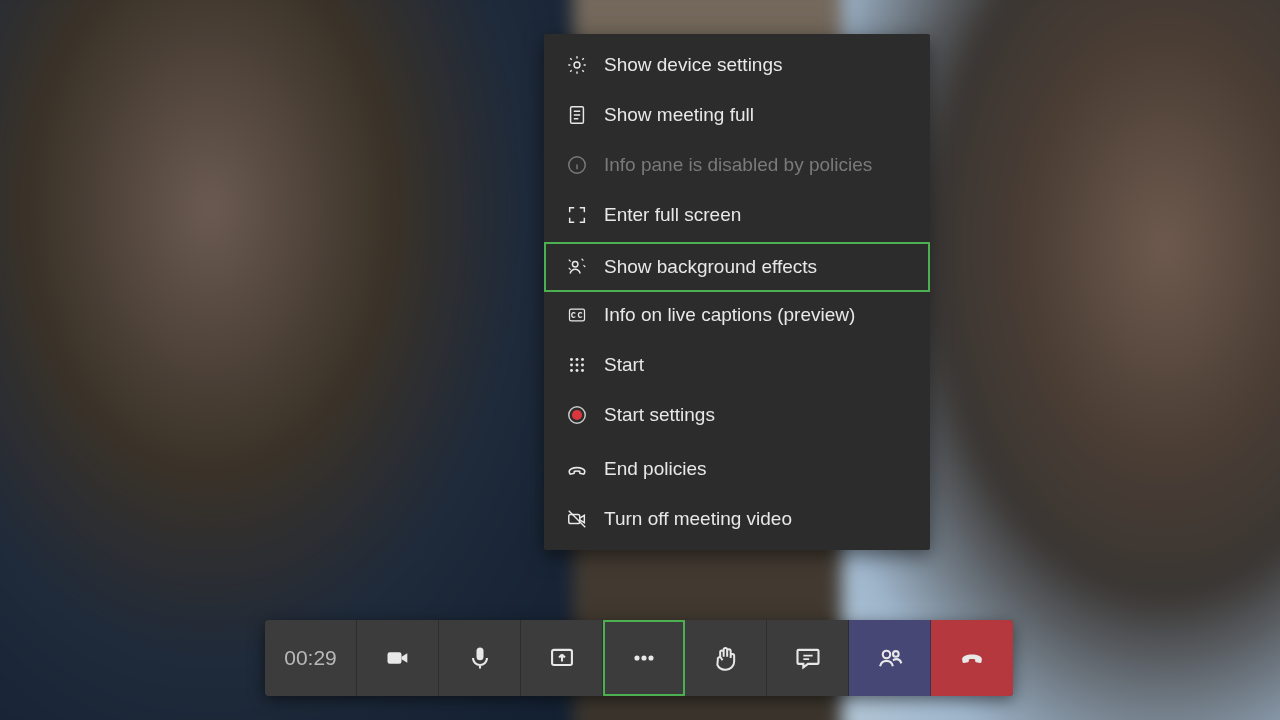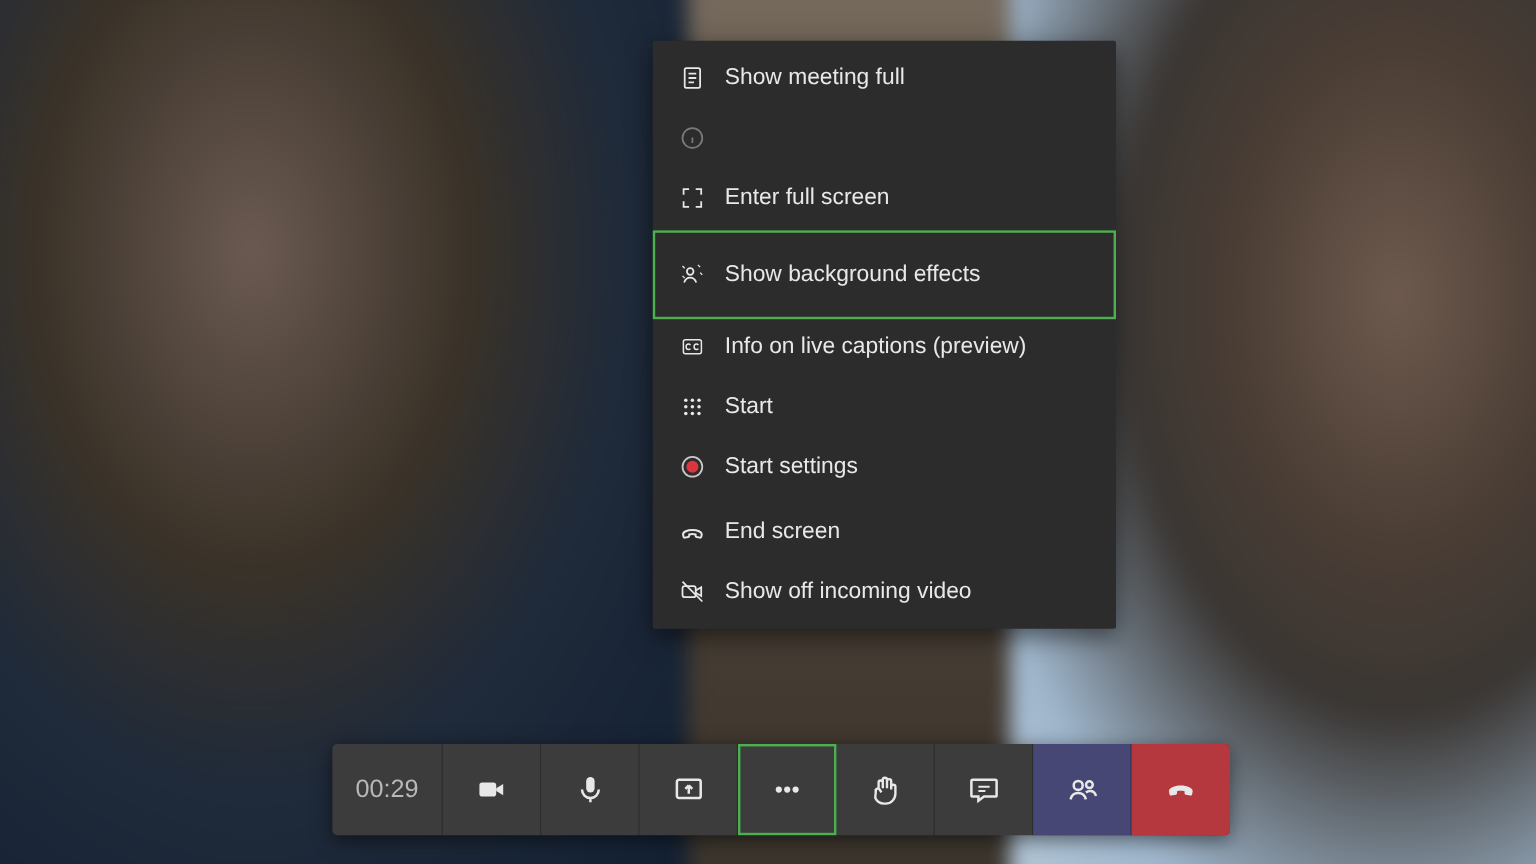--- a/index.html
+++ b/index.html
@@ -60,37 +60,37 @@
       font-weight: 400;
       cursor: pointer;
     }
     .menu-item.disabled {
       color: #7a7a7a;
       cursor: default;
     }
     .menu-item.highlighted {
       border: 2px solid #4caf50;
       margin: -2px 0;
-      padding: 24px 20px;
+      padding: 12px 20px;
     }
     .menu-item .mi-icon {
       width: 22px;
       height: 22px;
       flex: 0 0 22px;
       display: flex;
       align-items: center;
       justify-content: center;
     }
     .menu-sep {
       margin: 4px 0;
     }
 
     .toolbar {
       position: absolute;
-      left: 277px;
+      left: 265px;
       bottom: 24px;
       height: 76px;
       display: flex;
       background: #3c3c3c;
       border-radius: 4px;
       box-shadow: 0 4px 16px rgba(0,0,0,0.5);
     }
     .tb-btn {
       width: 82px;
       height: 76px;
@@ -128,38 +128,48 @@
     <div class="shelf-line s1"></div>
     <div class="shelf-line s2"></div>
     <div class="shelf-line s3"></div>
   </div>
   <div class="person-left"></div>
   <div class="person-right"></div>
 </div>
 
 <div class="menu">
 
+  <div class="menu-item">
+    <span class="mi-icon">
+      <svg viewBox="0 0 24 24" width="22" height="22" fill="none" stroke="currentColor" stroke-width="1.6">
+        <circle cx="12" cy="12" r="3.2"></circle>
+        <path d="M12 2.5v2.3M12 19.2v2.3M4.6 4.6l1.6 1.6M17.8 17.8l1.6 1.6M2.5 12h2.3M19.2 12h2.3M4.6 19.4l1.6-1.6M17.8 6.2l1.6-1.6"></path>
+      </svg>
+    </span>
+    <span>Show device settings</span>
+  </div>
 
   <div class="menu-item">
     <span class="mi-icon">
       <svg viewBox="0 0 24 24" width="22" height="22" fill="none" stroke="currentColor" stroke-width="1.6">
         <rect x="5" y="3" width="14" height="18" rx="1.5"></rect>
         <path d="M8.5 8h7M8.5 12h7M8.5 16h5"></path>
       </svg>
     </span>
     <span>Show meeting full</span>
   </div>
 
   <div class="menu-item disabled">
     <span class="mi-icon">
       <svg viewBox="0 0 24 24" width="22" height="22" fill="none" stroke="currentColor" stroke-width="1.6">
         <circle cx="12" cy="12" r="9"></circle>
         <path d="M12 8.5h.01M12 11.5v5"></path>
       </svg>
     </span>
+    <span>Info pane is disabled by policies</span>
   </div>
 
   <div class="menu-item">
     <span class="mi-icon">
       <svg viewBox="0 0 24 24" width="22" height="22" fill="none" stroke="currentColor" stroke-width="1.6">
         <path d="M4 9V4h5M20 9V4h-5M4 15v5h5M20 15v5h-5"></path>
       </svg>
     </span>
     <span>Enter full screen</span>
   </div>
@@ -215,32 +225,32 @@
   </div>
 
   <div class="menu-sep"></div>
 
   <div class="menu-item">
     <span class="mi-icon">
       <svg viewBox="0 0 24 24" width="24" height="22" fill="none" stroke="currentColor" stroke-width="1.8">
         <path d="M3.5 14.5c0-2.2 3.8-4 8.5-4s8.5 1.8 8.5 4l-.4 2.1c-.1.6-.7 1-1.3.9l-3-.6c-.5-.1-.9-.6-.9-1.1v-1.2c-1-.3-2-.4-2.9-.4s-1.9.1-2.9.4v1.2c0 .5-.4 1-.9 1.1l-3 .6c-.6.1-1.2-.3-1.3-.9l-.4-2.1z"></path>
       </svg>
     </span>
-    <span>End screen</span>
+    <span>End policies</span>
   </div>
 
   <div class="menu-item">
     <span class="mi-icon">
       <svg viewBox="0 0 24 24" width="24" height="22" fill="none" stroke="currentColor" stroke-width="1.6">
         <rect x="3" y="7" width="12" height="10" rx="2"></rect>
         <path d="M15 11l5-3v8l-5-3"></path>
         <path d="M3 3l18 18"></path>
       </svg>
     </span>
-    <span>Show off incoming video</span>
+    <span>Turn off meeting video</span>
   </div>
 
 </div>
 
 <div class="toolbar">
   <div class="tb-btn tb-timer">
     <span>00:29</span>
   </div>
   <div class="tb-btn">
     <span>

